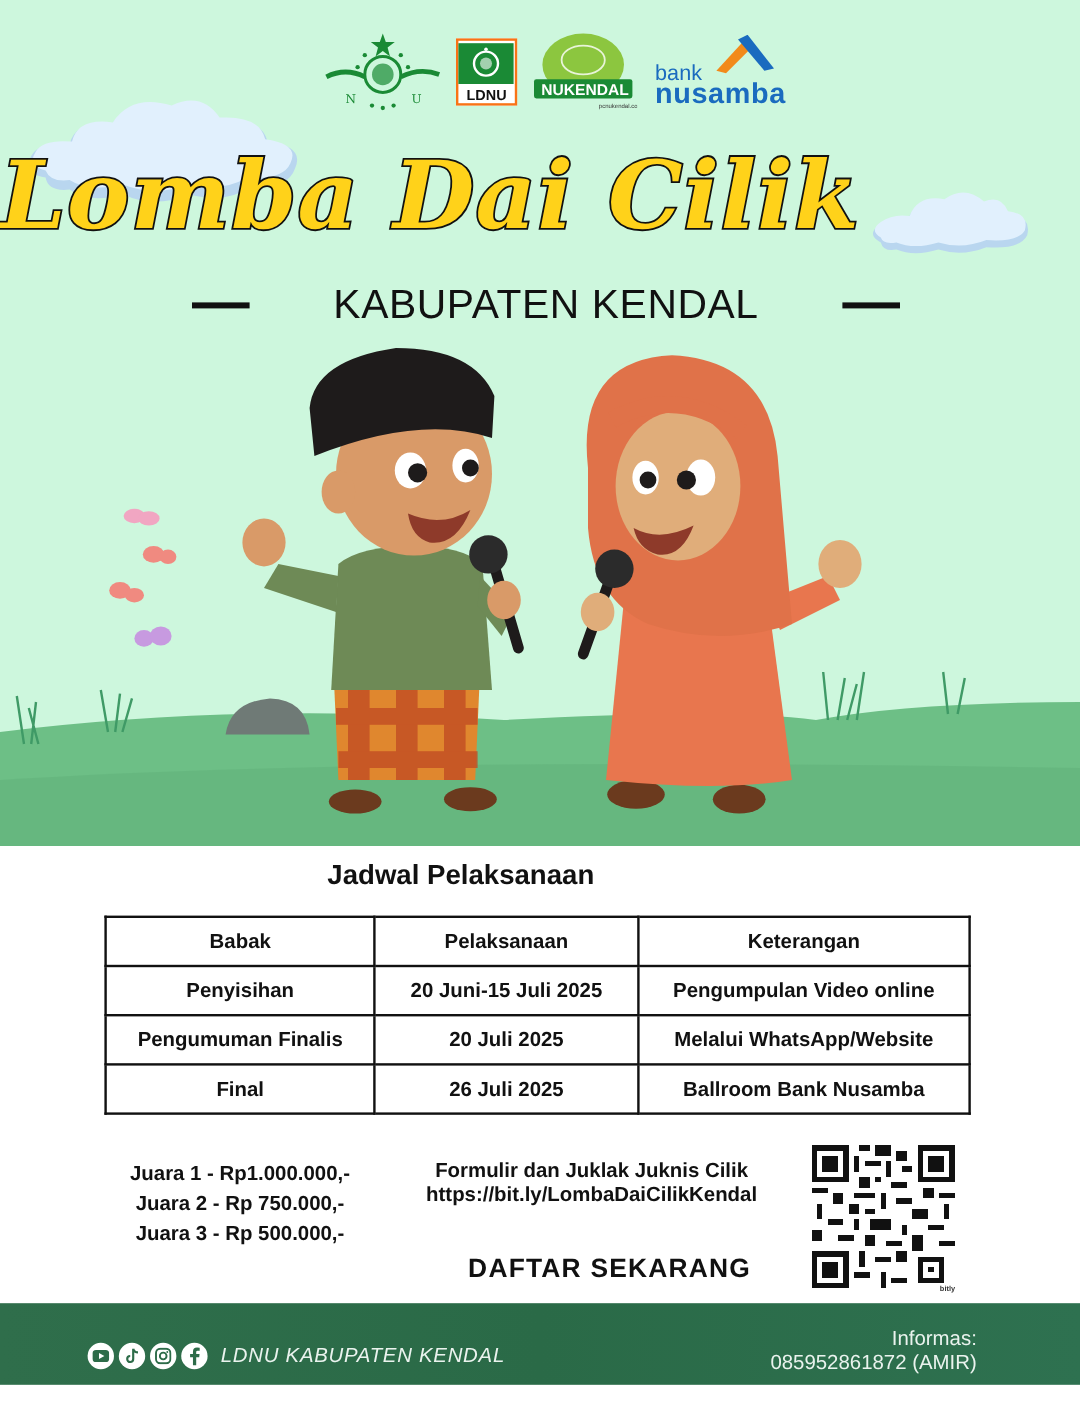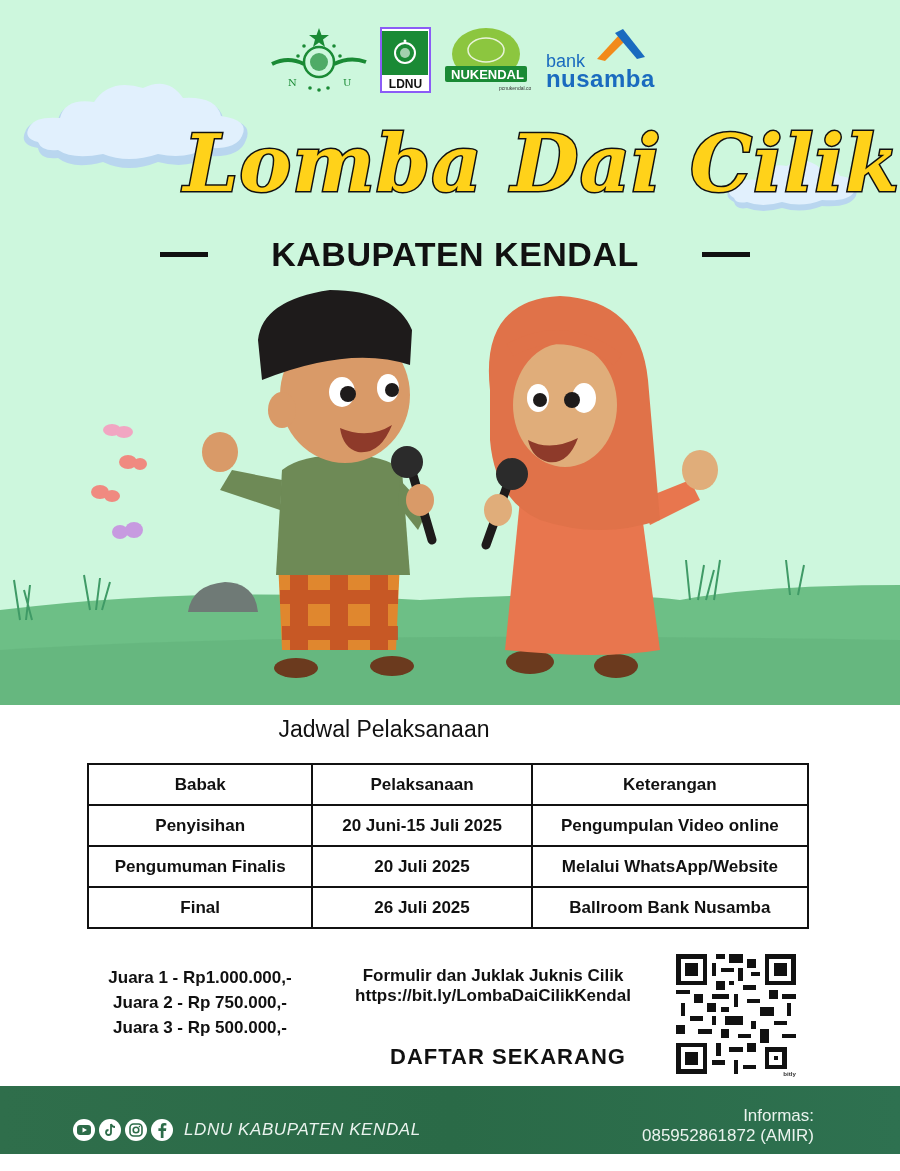--- a/index.html
+++ b/index.html
@@ -4,42 +4,42 @@
 <style>
   * { box-sizing: border-box; margin: 0; padding: 0; }
   html, body { width: 900px; height: 1171px; overflow: hidden; background: #ffffff; }
   body { position: relative; font-family: "Liberation Sans", sans-serif; color: #111; }
 
   
   .hero { position: absolute; left: 0; top: 0; width: 900px; height: 705px; background: #cdf7dd; overflow: hidden; }
 
   .logos { position: absolute; top: 26px; left: 268px; width: 400px; height: 68px; display: flex; align-items: center; gap: 10px; }
   .logo-nu { width: 102px; height: 68px; position: relative; }
-  .logo-ldnu { width: 52px; height: 66px; background: #fff; border: 2px solid #8b5cf6; display: flex; flex-direction: column; align-items: center; }
+  .logo-ldnu { width: 52px; height: 56px; background: #fff; border: 2px solid #f97316; display: flex; flex-direction: column; align-items: center; }
   .logo-ldnu .top { width: 46px; height: 44px; background: #1a8a35; margin-top: 2px; display: flex; align-items: center; justify-content: center; }
   .logo-ldnu .label { font-size: 12px; font-weight: 700; color: #111; margin-top: 2px; }
   .logo-kendal { width: 90px; height: 68px; position: relative; }
   .logo-bank { width: 130px; height: 62px; position: relative; margin-left: 0; }
   .logo-bank .b1 { position: absolute; left: 5px; top: 22px; font-size: 18px; color: #1a6bbf; }
   .logo-bank .b2 { position: absolute; left: 5px; top: 36px; font-size: 24px; font-weight: 700; color: #1a6bbf; letter-spacing: 0.5px; }
 
   .cloud { position: absolute; }
 
-  .title-script { position: absolute; left: 0; top: 118px; width: 900px; text-align: right;
+  .title-script { position: absolute; left: 0; top: 118px; width: 900px; text-align: left;
     font-family: "DejaVu Serif", serif; font-style: italic; font-weight: 700; font-size: 78px; color: #ffd21a;
     -webkit-text-stroke: 3px #111; paint-order: stroke fill; letter-spacing: 1px;
     text-shadow: 0 0 0 #111; }
   .subtitle-row { position: absolute; top: 235px; left: 160px; width: 590px; display: flex; align-items: center; justify-content: space-between; }
   .dash { width: 48px; height: 5px; background: #111; }
-  .subtitle { font-family: "Liberation Sans", sans-serif; font-weight: 700; font-size: 34px; letter-spacing: 0.5px; color: #111; }
+  .subtitle { font-family: "Liberation Sans", sans-serif; font-weight: 400; font-size: 34px; letter-spacing: 0.5px; color: #111; }
 
   .kids { position: absolute; left: 0; top: 0; width: 900px; height: 705px; }
 
   
-  .schedule-title { position: absolute; top: 716px; left: 0; width: 768px; text-align: center; font-size: 23px; font-weight: 400; }
+  .schedule-title { position: absolute; top: 716px; left: 0; width: 768px; text-align: center; font-size: 23px; font-weight: 700; }
   table.sched { position: absolute; top: 763px; left: 87px; width: 722px; border-collapse: collapse; }
   table.sched td, table.sched th { border: 2.5px solid #111; height: 41px; text-align: center; font-size: 17px; font-weight: 700; padding: 0 0; }
   table.sched th { font-weight: 700; }
   table.sched col.c1 { width: 225px; }
   table.sched col.c2 { width: 220px; }
   table.sched col.c3 { width: 277px; }
 
   
   .prize { position: absolute; top: 965px; left: 80px; width: 240px; text-align: center; }
   .prize .h { font-size: 17px; font-weight: 700; letter-spacing: 0.5px; margin-bottom: 4px; }

